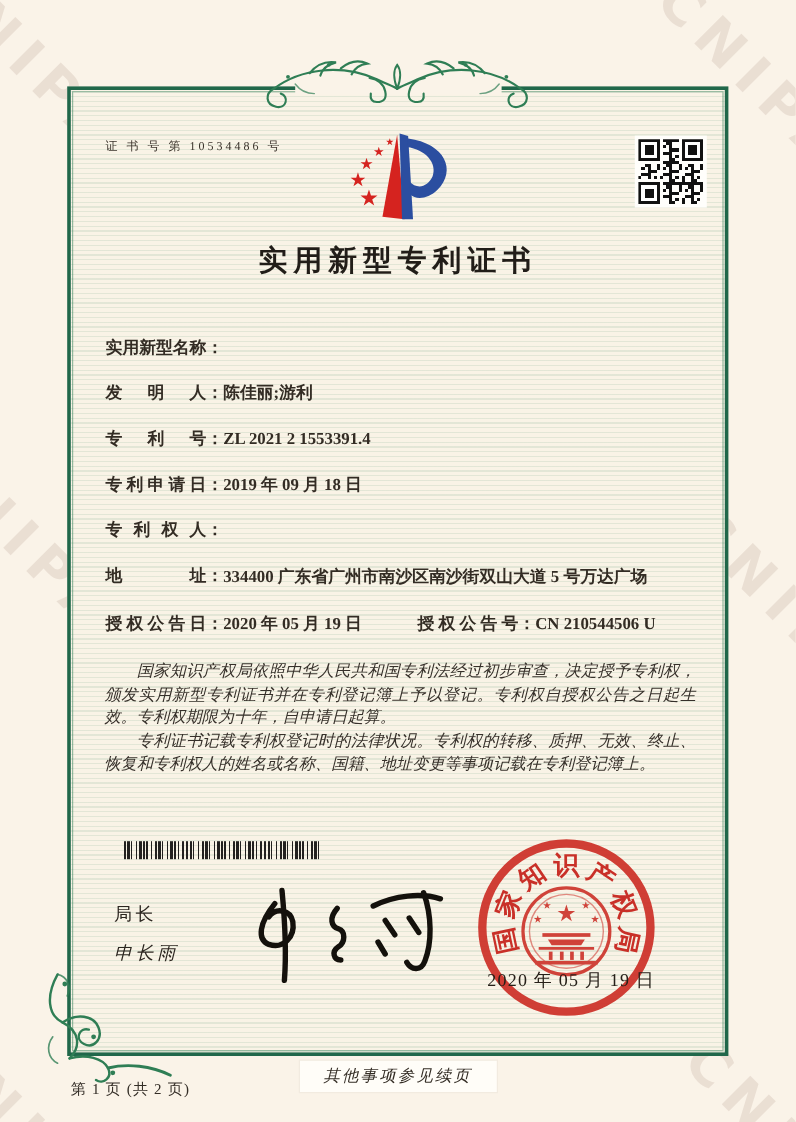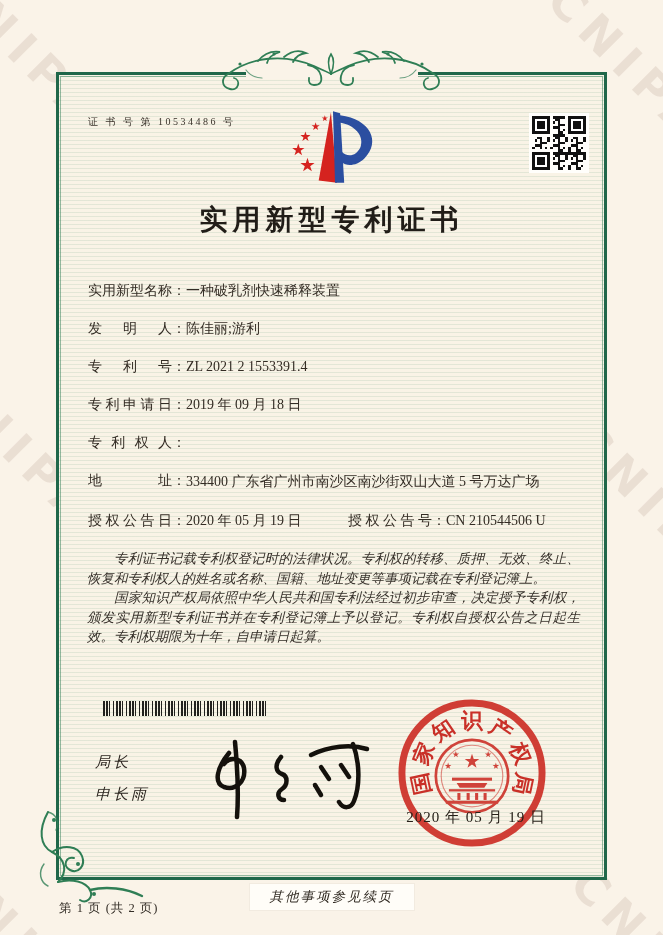--- a/index.html
+++ b/index.html
@@ -30,24 +30,24 @@
   .frame::before{
     content:"";position:absolute;inset:1px;border:1px solid rgba(47,125,85,.5);
     pointer-events:none;
   }
   .cert-no{position:absolute;left:29px;top:40px;font-size:10px;letter-spacing:2.5px;color:#3a332b;}
   .logo{position:absolute;left:224px;top:32px;width:102px;height:84px;}
   .qr-wrap{position:absolute;left:470px;top:38px;width:60px;height:60px;background:#fffefb;padding:3px;box-sizing:border-box;}
   .qr-wrap svg{width:100%;height:100%;display:block;}
   .title{
     position:absolute;left:0;right:0;top:126px;text-align:center;
-    font-size:28px;font-weight:600;letter-spacing:5px;color:#211d18;
-  }
-  
-  .fields{position:absolute;left:29px;top:206px;width:505px;font-size:14px;color:#332c24;}
+    font-size:24px;font-weight:600;letter-spacing:5px;color:#211d18;
+  }
+  
+  .fields{position:absolute;left:29px;top:206px;width:505px;font-size:14px;color:#332c24;font-weight:bold;}
   .frow{display:flex;line-height:19px;margin-bottom:19px;white-space:nowrap;}
   .flabel{display:inline-block;width:84px;text-align:justify;text-align-last:justify;flex:0 0 84px;}
   .fcolon{flex:0 0 14px;}
   .addr .fvalue{white-space:normal;max-width:390px;line-height:21px;}
   .addr-l2{margin-top:1px;}
   .row-last{position:relative;margin-top:3px;}
   .grant-no-group{position:absolute;left:260px;top:0;display:flex;}
   
   .paras{
     position:absolute;left:28px;right:24px;top:474px;
@@ -57,21 +57,21 @@
   .paras p{margin:0;text-indent:2em;}
   
   .barcode{
     position:absolute;left:44px;top:626px;width:164px;height:15px;
     background:repeating-linear-gradient(90deg,
       #22211f 0 2px,transparent 2px 3px,
       #22211f 3px 5px,transparent 5px 6px,
       #22211f 6px 7px,transparent 7px 10px,
       #22211f 10px 11px,transparent 11px 13px);
   }
-  .signer-title{position:absolute;left:36px;top:678px;font-size:15px;letter-spacing:3px;font-style:italic;color:#2c2620;}
+  .signer-title{position:absolute;left:36px;top:678px;font-size:15px;letter-spacing:3px;color:#2c2620;}
   .signer-name{position:absolute;left:36px;top:710px;font-size:15px;letter-spacing:3px;font-style:italic;color:#2c2620;}
   .sig{position:absolute;left:140px;top:662px;width:200px;height:88px;}
   .seal{position:absolute;left:336px;top:621px;width:154px;height:154px;}
   .seal-date{
     position:absolute;left:341px;top:733px;width:152px;text-align:center;
     font-size:15px;letter-spacing:1px;color:#262019;z-index:6;
   }
   .page-info{position:absolute;left:0;right:0;top:781px;font-size:12.5px;letter-spacing:1px;color:#332d26;margin-top:44px;}
   
   .footer-note{
@@ -255,21 +255,20 @@
         <rect x="20" y="16" width="1" height="1" fill="#111"></rect>
       </svg>
   </div>
 
   <div class="title">实用新型专利证书</div>
 
   <div class="fields">
     <div class="frow">
       <span class="flabel">实用新型名称</span>
       <span class="fcolon">：</span>
-      <span class="fvalue">一种破乳剂快速稀释装置</span>
     </div>
     <div class="frow">
       <span class="flabel">发明人</span>
       <span class="fcolon">：</span>
       <span class="fvalue">陈佳丽;游利</span>
     </div>
     <div class="frow">
       <span class="flabel">专利号</span>
       <span class="fcolon">：</span>
       <span class="fvalue">ZL 2021 2 1553391.4</span>
@@ -296,22 +295,22 @@
       <span class="fvalue">2020 年 05 月 19 日</span>
       <span class="grant-no-group">
         <span class="flabel">授权公告号</span>
         <span class="fcolon">：</span>
         <span class="fvalue">CN 210544506 U</span>
       </span>
     </div>
   </div>
 
   <div class="paras">
+    <p>国家知识产权局依照中华人民共和国专利法经过初步审查，决定授予专利权，颁发实用新型专利证书并在专利登记簿上予以登记。专利权自授权公告之日起生效。专利权期限为十年，自申请日起算。</p>
     <p>专利证书记载专利权登记时的法律状况。专利权的转移、质押、无效、终止、恢复和专利权人的姓名或名称、国籍、地址变更等事项记载在专利登记簿上。</p>
-    <p>国家知识产权局依照中华人民共和国专利法经过初步审查，决定授予专利权，颁发实用新型专利证书并在专利登记簿上予以登记。专利权自授权公告之日起生效。专利权期限为十年，自申请日起算。</p>
   </div>
 
   <div class="barcode"></div>
 
   <div class="signer-title">局长</div>
   <div class="signer-name">申长雨</div>
 
   <div class="sig">
     <svg viewBox="0 0 200 88" width="200" height="88" fill="none" stroke="#14110c" stroke-width="4.5" stroke-linecap="round" stroke-linejoin="round">
       <path d="M30,16 C17,32 15,46 25,50 C37,54 47,44 45,31 C43,21 31,19 25,27"></path>

